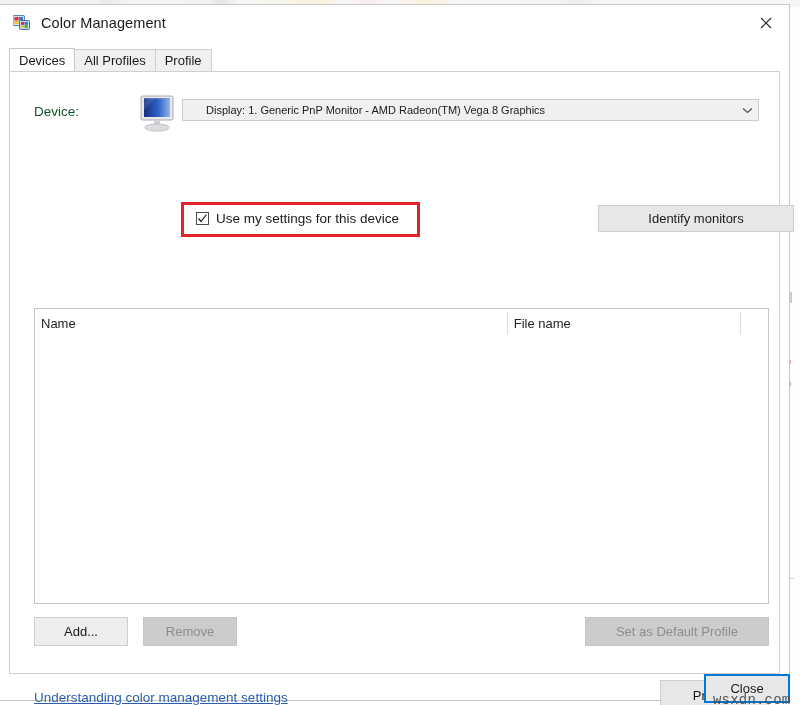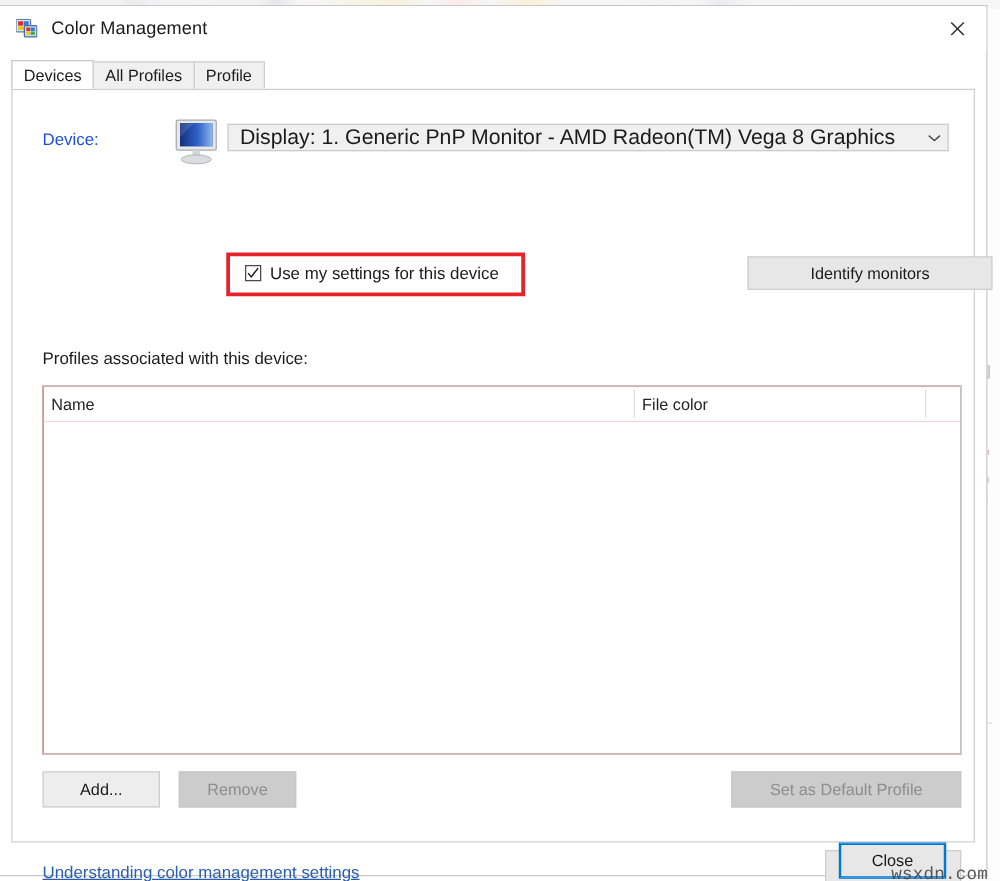--- a/index.html
+++ b/index.html
@@ -127,42 +127,42 @@
   
   #device-row {
     position: absolute;
     left: 24px; top: 22px; right: 20px;
     height: 42px;
   }
   #device-label {
     position: absolute;
     left: 0; top: 10px;
     font-size: 13.5px;
-    color: #1d4ed8;
+    color: #14532d;
   }
   #monitor-icon {
     position: absolute;
     left: 103px; top: 0;
     width: 42px; height: 40px;
   }
   #device-select {
     position: absolute;
     left: 148px; top: 5px; right: 0;
     height: 22px;
     background: #f0f0f0;
     border: 1px solid #cccccc;
     box-sizing: border-box;
     display: flex;
     align-items: center;
     cursor: default;
   }
   #device-select-text {
-    font-size: 17px;
-    color: #1a1a1a;
-    padding-left: 9px;
+    font-size: 11px;
+    color: #1a1a1a;
+    padding-left: 23px;
     white-space: nowrap;
     overflow: hidden;
     flex: 1 1 auto;
   }
   #device-chevron {
     width: 22px;
     display: flex;
     align-items: center;
     justify-content: center;
     flex: 0 0 auto;
@@ -217,21 +217,21 @@
   #profiles-caption {
     position: absolute;
     left: 24px; top: 207px;
     font-size: 13.5px;
     color: #1a1a1a;
   }
   #profiles-list {
     position: absolute;
     left: 24px; top: 236px;
     width: 735px; height: 296px;
-    background: #b91c1c;
+    background: #fdba74;
     border: 1px solid #c4c4c4;
     box-sizing: border-box;
     overflow: hidden;
   }
   #profiles-header {
     display: flex;
     height: 28px;
     align-items: center;
     background: #ffffff;
   }
@@ -292,21 +292,21 @@
     box-sizing: border-box;
     font-size: 13px;
     color: #1a1a1a;
     display: flex; align-items: center; justify-content: center;
     cursor: default;
   }
 
   
   #close-btn {
     position: absolute;
-    left: 672px; top: 670px;
+    left: 705px; top: 670px;
     width: 84px; height: 27px;
     background: #e7e7e7;
     border: 1px solid #0078d7;
     outline: 1px solid #0078d7;
     box-sizing: border-box;
     font-size: 13px;
     color: #1a1a1a;
     display: flex; align-items: center; justify-content: center;
     cursor: default;
   }
@@ -402,30 +402,29 @@
           <svg width="11" height="11" viewBox="0 0 11 11">
             <polyline points="1.5,5.5 4,8.5 9.5,1.5" fill="none" stroke="#1a1a1a" stroke-width="1.2"></polyline>
           </svg>
         </span>
         <span id="use-settings-label">Use my settings for this device</span>
       </div>
     </div>
 
     <div id="identify-btn">Identify monitors</div>
 
-    <div id="profiles-caption">Profiles associated with this device:</div>
 
     <div id="profiles-list">
       <div id="profiles-header">
         <div class="col-head" id="col-name">
           <span>Name</span>
           <span class="col-sep"></span>
         </div>
         <div class="col-head" id="col-file">
-          <span>File color</span>
+          <span>File name</span>
           <span class="col-sep"></span>
         </div>
         <div class="col-head" id="col-extra">
           <span></span>
         </div>
       </div>
       <div id="profiles-body"></div>
     </div>
 
     <div class="btn disabled" id="remove-btn">Remove</div>

